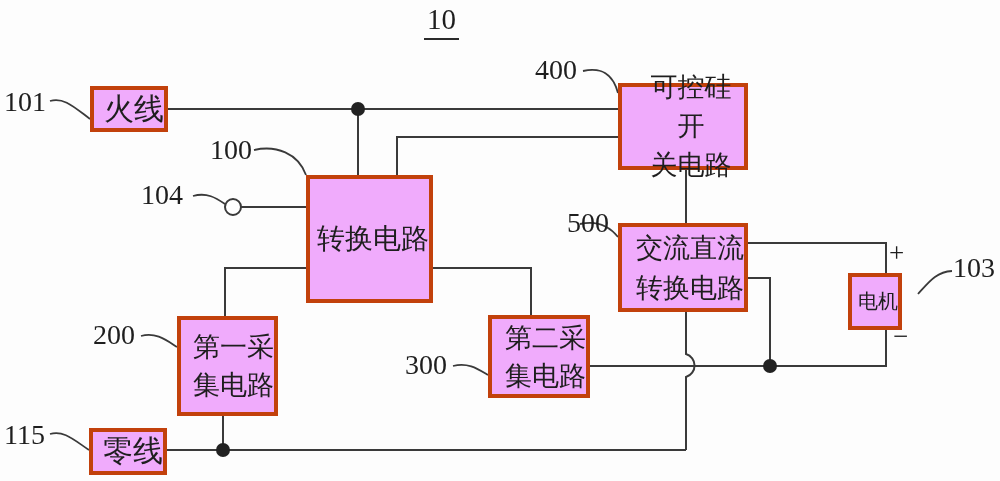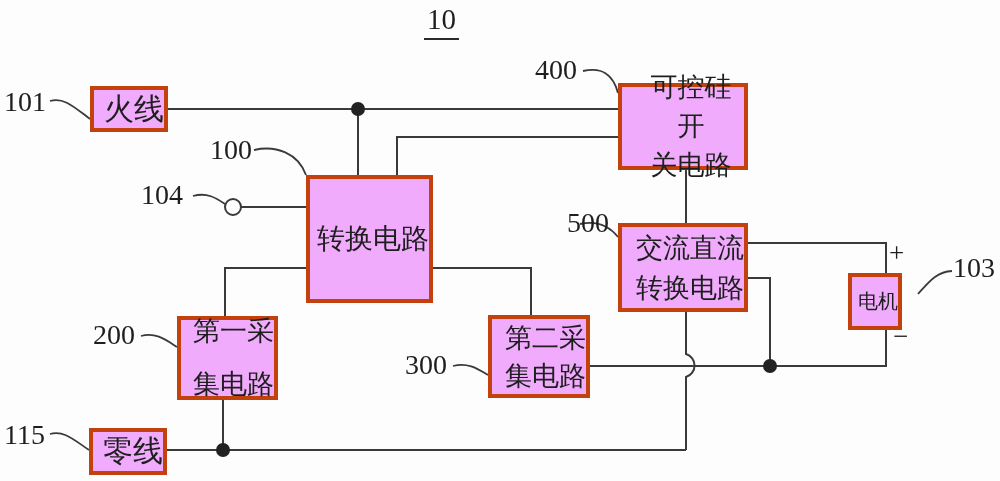--- a/index.html
+++ b/index.html
@@ -18,21 +18,21 @@
     white-space:pre-line;color:#1e1e1e;
   }
   .ref{position:absolute;font-size:28px;line-height:1;color:#1e1e1e;}
   .pol{position:absolute;font-size:27px;line-height:1;color:#1e1e1e;}
 
   .b-live   {left:90px;  top:86px;  width:78px;  height:46px; font-size:30px;}
   .b-neutral{left:89px;  top:428px; width:78px;  height:47px; font-size:30px;}
   .b-control{left:306px; top:175px; width:127px; height:128px;font-size:28px;}
   .b-thyr   {left:618px; top:83px;  width:130px; height:87px; font-size:27px;line-height:39px;padding-left:16px;}
   .b-acdc   {left:618px; top:223px; width:130px; height:89px; font-size:27px;line-height:40px;}
-  .b-acq1   {left:177px; top:316px; width:101px; height:84px; font-size:27px;line-height:53px;}
+  .b-acq1   {left:177px; top:316px; width:101px; height:100px; font-size:27px;line-height:38px;}
   .b-acq2   {left:488px; top:315px; width:102px; height:83px; font-size:27px;line-height:38px;}
   .b-motor  {left:848px; top:273px; width:54px;  height:57px; font-size:20px;}
 
   .r-101{left:4px;  top:88px;}
   .r-102{left:4px;  top:421px;}
   .r-100{left:210px;top:136px;}
   .r-104{left:141px;top:181px;}
   .r-200{left:93px; top:321px;}
   .r-300{left:405px;top:351px;}
   .r-400{left:535px;top:56px;}

